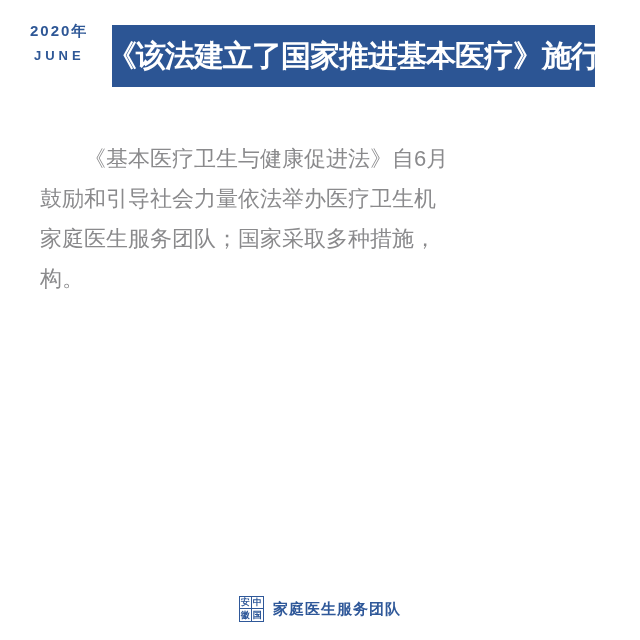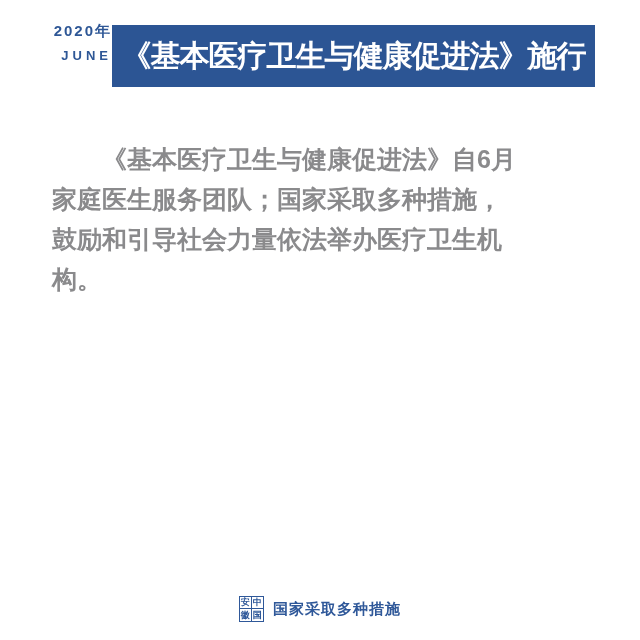--- a/index.html
+++ b/index.html
@@ -10,43 +10,43 @@
     overflow: hidden;
   }
   .canvas {
     position: relative;
     width: 640px; height: 640px;
     background: var(--background, #ffffff);
   }
 
   
   .date-block {
-    position: absolute; left: 46px; top: 22px; width: 66px;
-    text-align: right; color: var(--date_blue, #2e5796);
+    position: absolute; left: 30px; top: 22px; width: 66px;
+    text-align: left; color: var(--date_blue, #2e5796);
   }
   .date-year  { font-size: 15px; font-weight: 600; letter-spacing: 2px; line-height: 18px; white-space: nowrap; }
   .date-month { font-size: 21px; font-weight: 700; line-height: 26px; margin-top: 2px; white-space: nowrap; }
   .date-en    { font-size: 13px; font-weight: 600; letter-spacing: 4px; text-indent: 4px; line-height: 16px; margin-top: 8px; white-space: nowrap; }
 
   
   .banner {
     position: absolute; left: 112px; top: 25px;
     width: 483px; height: 62px;
     background: var(--banner_blue, #2c5594);
     color: #ffffff;
     display: flex; align-items: center; justify-content: center;
     font-size: 30px; font-weight: 700;
     letter-spacing: -1px; white-space: nowrap;
   }
 
   
   .body-text {
-    position: absolute; left: 52px; top: 139px; width: 565px;
+    position: absolute; left: 40px; top: 139px; width: 565px;
     color: var(--body_gray, #8a8a8c);
-    font-size: 25px; line-height: 40px; font-weight: 700;
+    font-size: 22px; line-height: 40px; font-weight: 400;
   }
   .body-line { white-space: nowrap; }
   .body-line.first { text-indent: 2em; }
 
   
   .footer {
     position: absolute; left: 0; top: 596px; width: 640px;
     display: flex; align-items: center; justify-content: center; gap: 9px;
     color: var(--footer_blue, #2f5899);
   }
@@ -68,33 +68,33 @@
 <body>
 
 <div class="canvas">
 
   <div class="date-block">
     <div class="date-year">2020年</div>
     <div class="date-en">JUNE</div>
   </div>
 
   <div class="banner">
-    <span>《基本医疗卫生与健康促进法》施行</span>
+    <span>《该法建立了国家推进基本医疗》施行</span>
   </div>
 
   <div class="body-text">
     <div class="body-line first">《基本医疗卫生与健康促进法》自6月</div>
+    <div class="body-line">鼓励和引导社会力量依法举办医疗卫生机</div>
     <div class="body-line">家庭医生服务团队；国家采取多种措施，</div>
-    <div class="body-line">鼓励和引导社会力量依法举办医疗卫生机</div>
     <div class="body-line">构。</div>
   </div>
 
   <div class="footer">
     <div class="seal">
       <div class="seal-cell c1">安</div>
       <div class="seal-cell c2">中</div>
       <div class="seal-cell c3">徽</div>
       <div class="seal-cell c4">国</div>
     </div>
-    <div class="site-name">国家采取多种措施</div>
+    <div class="site-name">家庭医生服务团队</div>
   </div>
 
 </div>
 
 </body></html>

